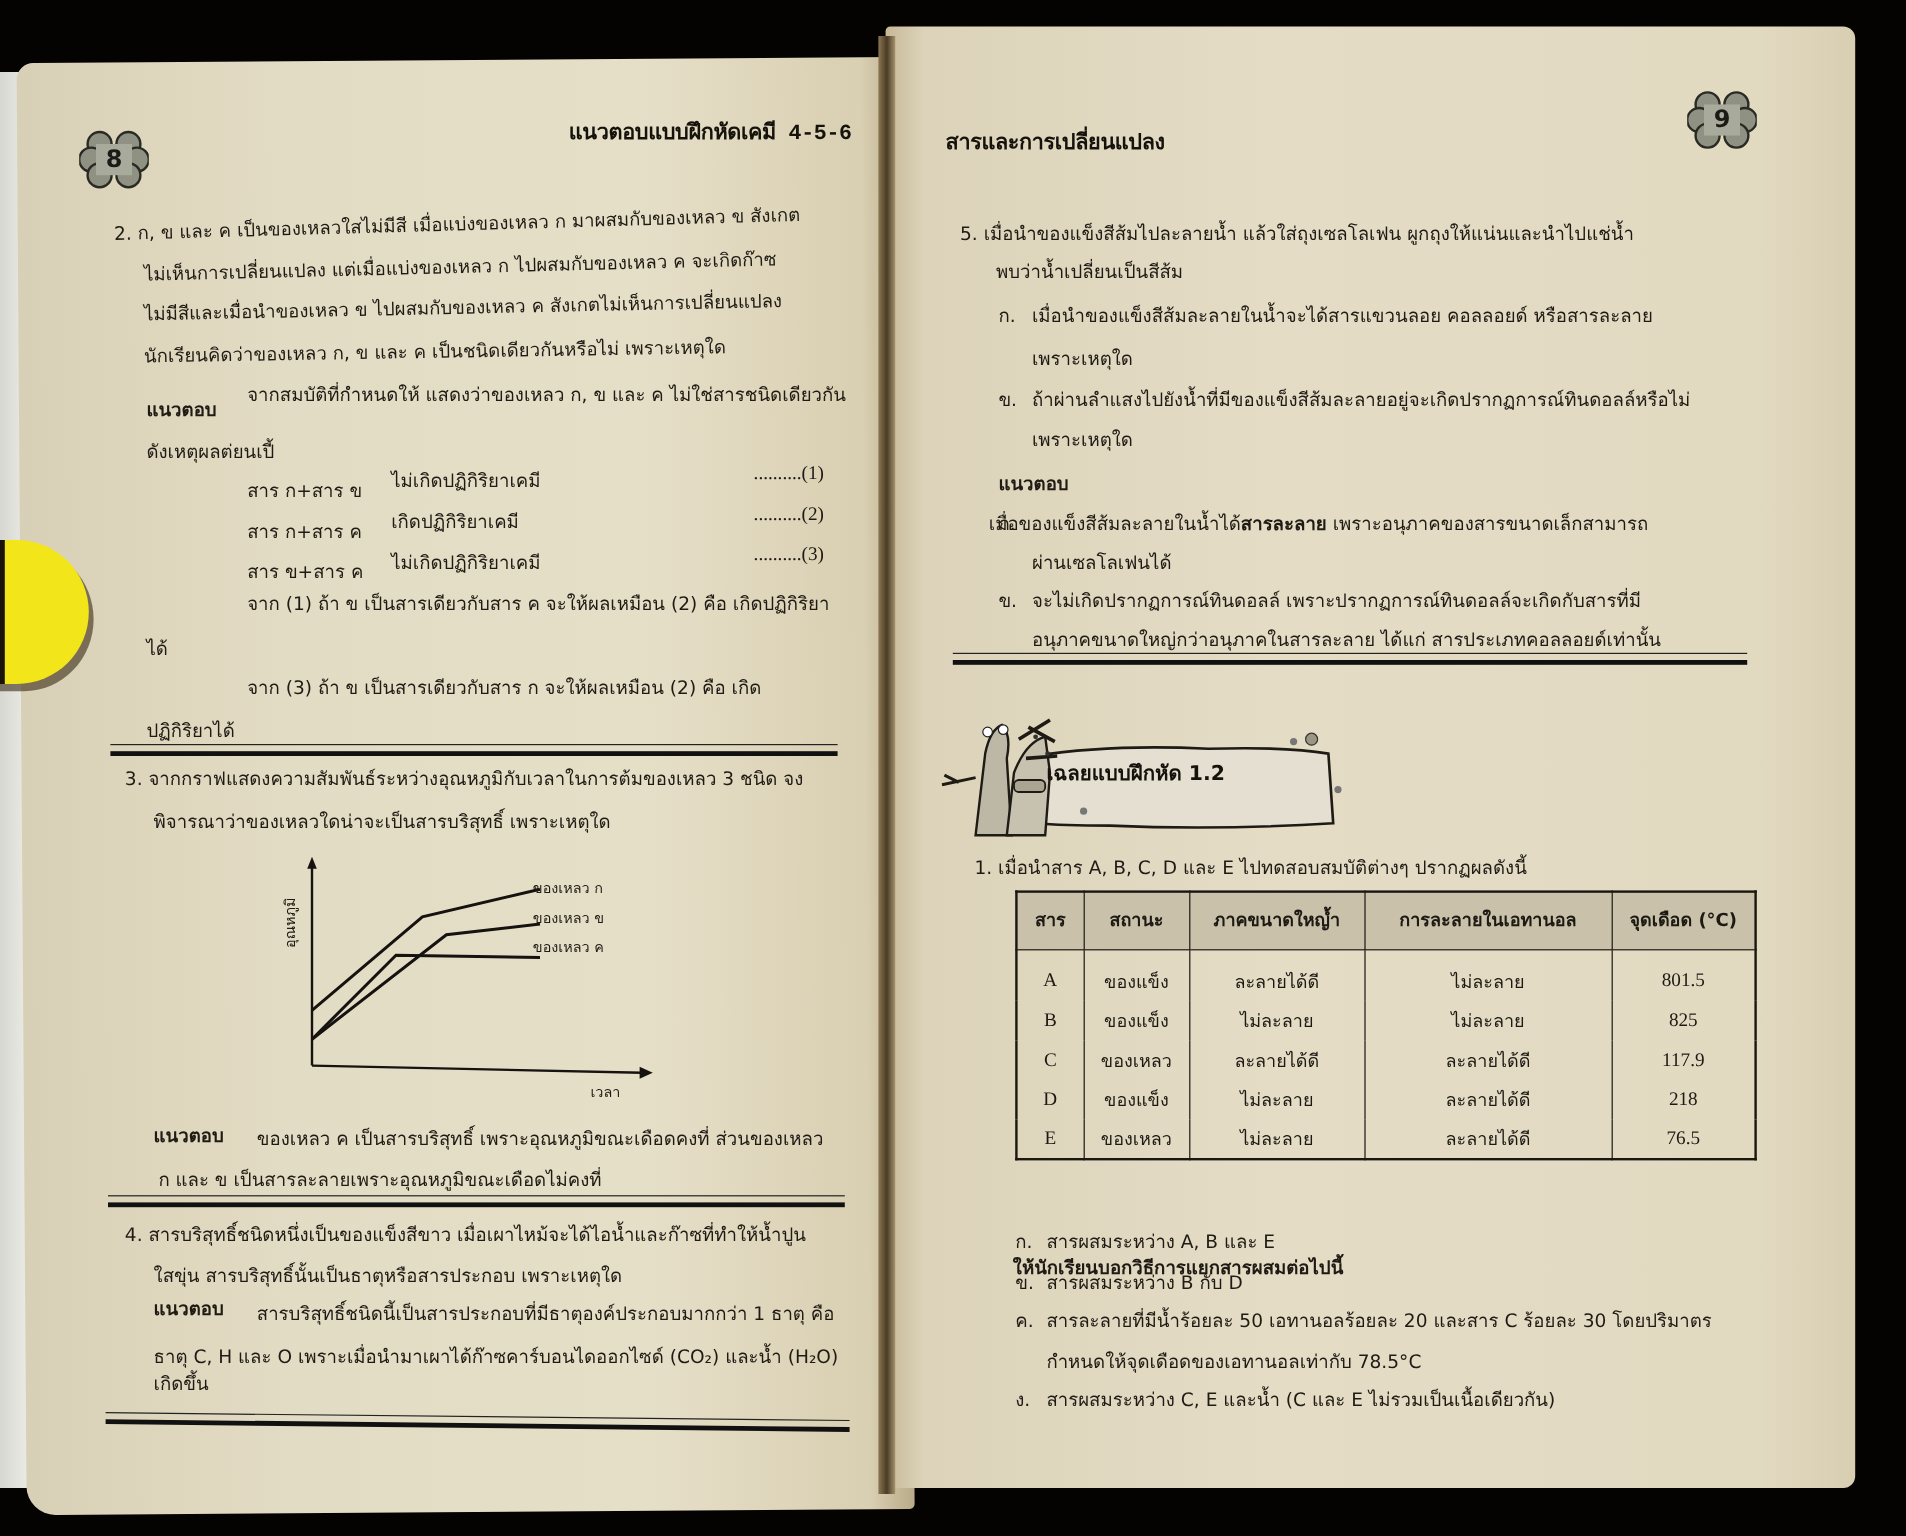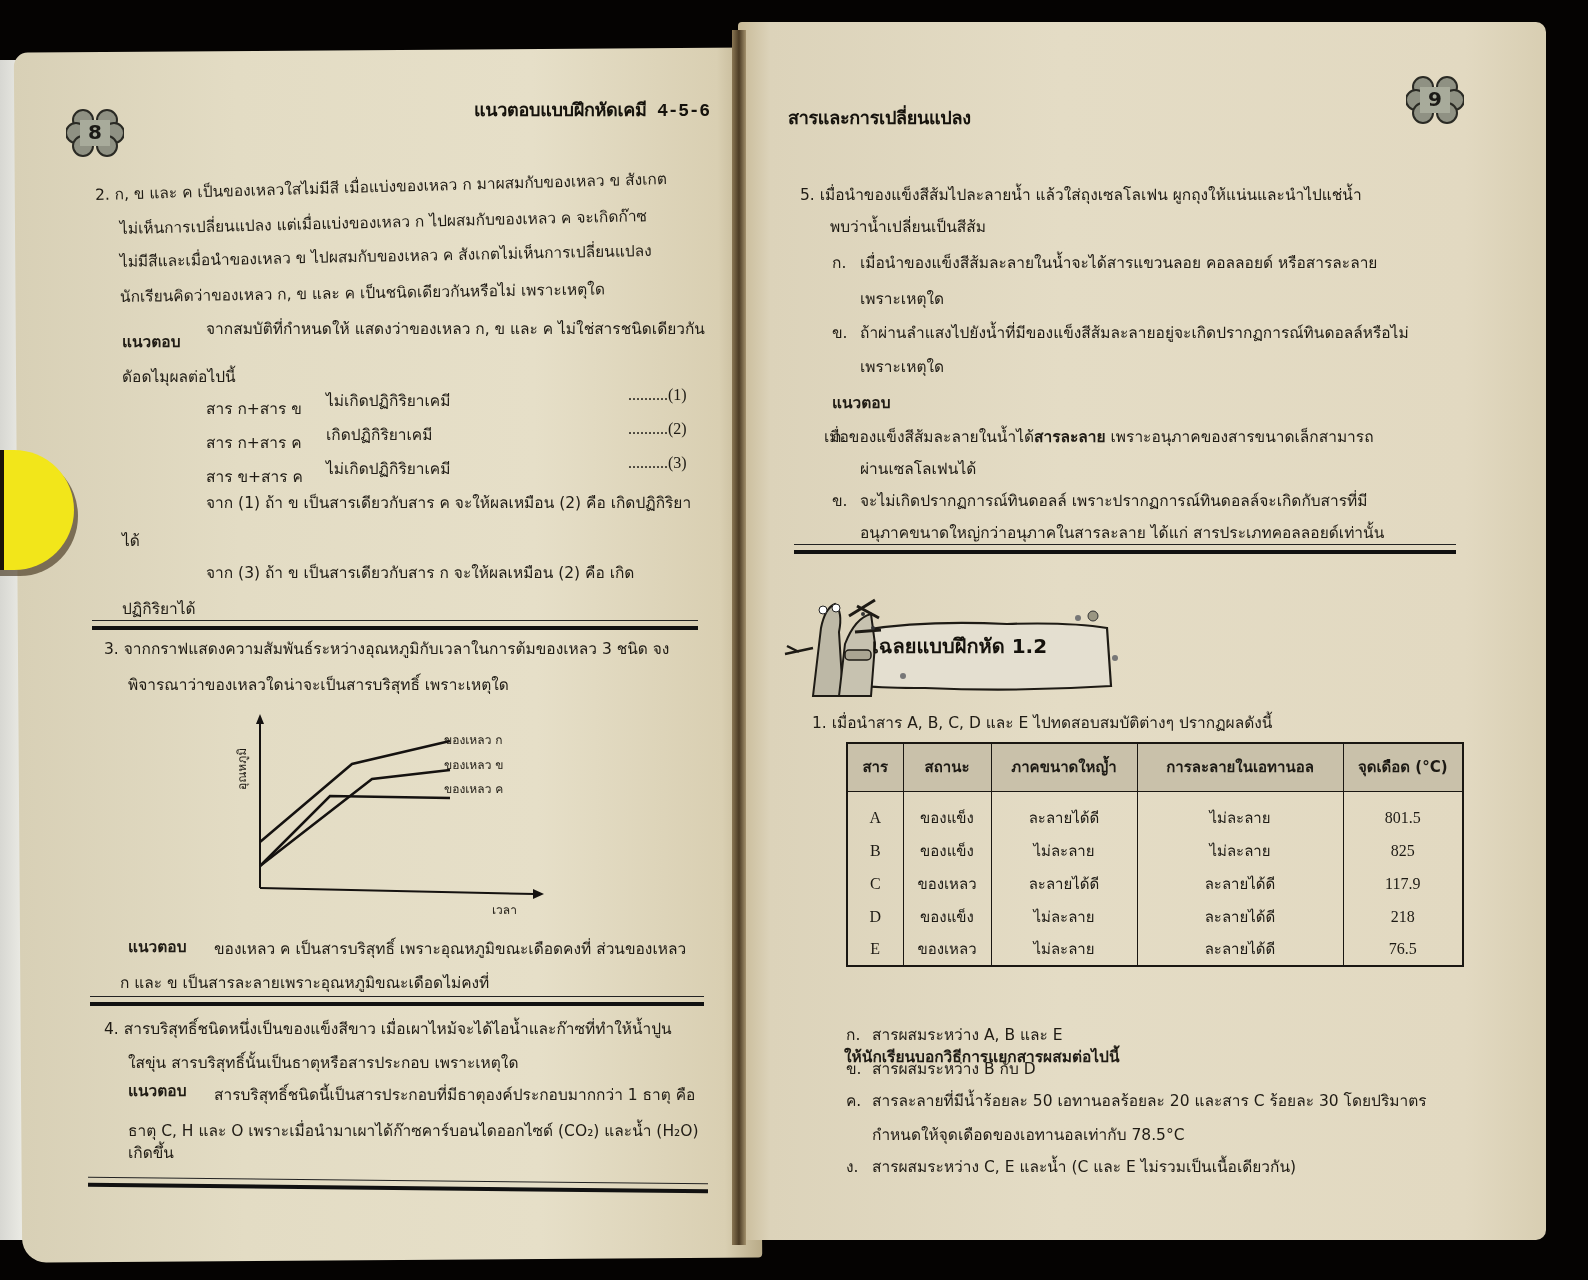--- a/index.html
+++ b/index.html
@@ -40,21 +40,21 @@
       border-collapse: collapse; border: 2px solid #1a1712;
       font-family: "DejaVu Sans", sans-serif; font-size: 15px;
     }
     table.data th { background: #c9c1aa; font-weight: bold; height: 48px; border: 1.5px solid #1a1712; padding: 0 6px; font-size: 15px; }
     table.data td { height: 33px; text-align: center; border-left: 1.5px solid #1a1712; border-right: 1.5px solid #1a1712; }
     table.data tr.first td { padding-top: 10px; height: 43px; }
     table.data td.num { font-family: "Liberation Serif", serif; font-size: 16px; }
     table.data td.letter { font-family: "Liberation Serif", serif; font-size: 16px; }
 
     .banner { position: absolute; left: 775px; top: 588px; width: 350px; height: 110px; }
-    .banner-label { position: absolute; left: 872px; top: 630px; font-family: "DejaVu Sans", sans-serif; font-weight: bold; font-size: 20px; color: #15120c; }
+    .banner-label { position: absolute; left: 872px; top: 630px; font-family: "DejaVu Sans", sans-serif; font-weight: bold; font-size: 17px; color: #15120c; }
 
     .chart { position: absolute; left: 230px; top: 708px; width: 330px; height: 220px; }
     .chart-label { position: absolute; font-family: "DejaVu Sans", sans-serif; font-size: 12px; color: #1f1b14; }
 
     .clip { position: absolute; left: 0; top: 448px; width: 80px; height: 136px; }
   </style>
 </head>
 <body>
 
 <div class="edge-strip"></div>
@@ -78,21 +78,21 @@
 
 <div class="header-title" style="left:474px; top:95px;">แนวตอบแบบฝึกหัดเคมี 4-5-6</div>
 
 <div class="txt" style="left:95px; top:178px; transform:rotate(-1.6deg); transform-origin:left;">2.  ก, ข และ ค เป็นของเหลวใสไม่มีสี เมื่อแบ่งของเหลว ก มาผสมกับของเหลว ข สังเกต</div>
 <div class="txt" style="left:120px; top:212px; transform:rotate(-1.4deg); transform-origin:left;">ไม่เห็นการเปลี่ยนแปลง  แต่เมื่อแบ่งของเหลว ก ไปผสมกับของเหลว ค จะเกิดก๊าซ</div>
 <div class="txt" style="left:120px; top:245px; transform:rotate(-1.2deg); transform-origin:left;">ไม่มีสีและเมื่อนำของเหลว ข ไปผสมกับของเหลว ค สังเกตไม่เห็นการเปลี่ยนแปลง</div>
 <div class="txt" style="left:120px; top:280px; transform:rotate(-0.9deg); transform-origin:left;">นักเรียนคิดว่าของเหลว ก, ข และ ค เป็นชนิดเดียวกันหรือไม่  เพราะเหตุใด</div>
 
 <div class="txt bold" style="left:122px; top:325px;">แนวตอบ</div>
 <div class="txt" style="left:206px; top:312px;">จากสมบัติที่กำหนดให้ แสดงว่าของเหลว ก, ข และ ค ไม่ใช่สารชนิดเดียวกัน</div>
-<div class="txt" style="left:122px; top:360px;">ดัอดไมุผลต่อไปนี้</div>
+<div class="txt" style="left:122px; top:360px;">ดังเหตุผลต่ยนเปี้</div>
 
 <div class="txt" style="left:206px; top:392px;">สาร ก+สาร ข</div>
 <div class="txt" style="left:326px; top:384px;">ไม่เกิดปฏิกิริยาเคมี</div>
 <div class="num-col" style="left:628px; top:386px;">..........(1)</div>
 
 <div class="txt" style="left:206px; top:426px;text-align:center;">สาร ก+สาร ค</div>
 <div class="txt" style="left:326px; top:418px;">เกิดปฏิกิริยาเคมี</div>
 <div class="num-col" style="left:628px; top:420px;">..........(2)</div>
 
 <div class="txt" style="left:206px; top:460px;">สาร ข+สาร ค</div>
@@ -122,21 +122,21 @@
   </g>
 </svg>
 <div class="chart-label" style="left:444px; top:730px;">ของเหลว ก</div>
 <div class="chart-label" style="left:444px; top:755px;">ของเหลว ข</div>
 <div class="chart-label" style="left:444px; top:779px;">ของเหลว ค</div>
 <div class="chart-label" style="left:232px; top:790px; transform:rotate(-90deg); transform-origin:left top;">อุณหภูมิ</div>
 <div class="chart-label" style="left:492px; top:900px;">เวลา</div>
 
 <div class="txt bold" style="left:128px; top:930px;">แนวตอบ</div>
 <div class="txt" style="left:214px; top:932px;">ของเหลว ค เป็นสารบริสุทธิ์ เพราะอุณหภูมิขณะเดือดคงที่ ส่วนของเหลว</div>
-<div class="txt" style="left:120px; top:966px;">ก และ ข เป็นสารละลายเพราะอุณหภูมิขณะเดือดไม่คงที่</div>
+<div class="txt" style="left:132px; top:966px;">ก และ ข เป็นสารละลายเพราะอุณหภูมิขณะเดือดไม่คงที่</div>
 
 <div class="rule thin" style="left:90px; top:996px; width:614px;"></div>
 <div class="rule thick" style="left:90px; top:1002px; width:614px;"></div>
 
 <div class="txt" style="left:104px; top:1012px;">4.  สารบริสุทธิ์ชนิดหนึ่งเป็นของแข็งสีขาว  เมื่อเผาไหม้จะได้ไอน้ำและก๊าซที่ทำให้น้ำปูน</div>
 <div class="txt" style="left:128px; top:1046px;">ใสขุ่น สารบริสุทธิ์นั้นเป็นธาตุหรือสารประกอบ  เพราะเหตุใด</div>
 <div class="txt bold" style="left:128px; top:1074px;">แนวตอบ</div>
 <div class="txt" style="left:214px; top:1078px;">สารบริสุทธิ์ชนิดนี้เป็นสารประกอบที่มีธาตุองค์ประกอบมากกว่า 1 ธาตุ คือ</div>
 <div class="txt" style="left:128px; top:1114px;">ธาตุ C, H และ O เพราะเมื่อนำมาเผาได้ก๊าซคาร์บอนไดออกไซด์ (CO₂) และน้ำ (H₂O)</div>
 <div class="txt" style="left:128px; top:1136px;">เกิดขึ้น</div>

